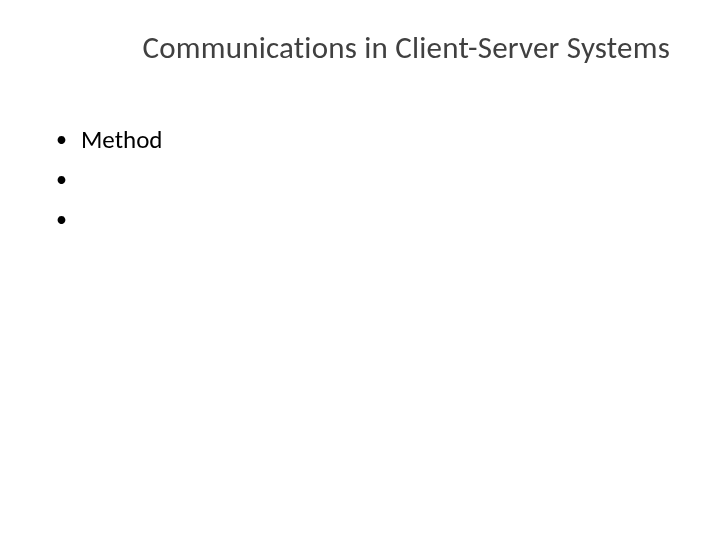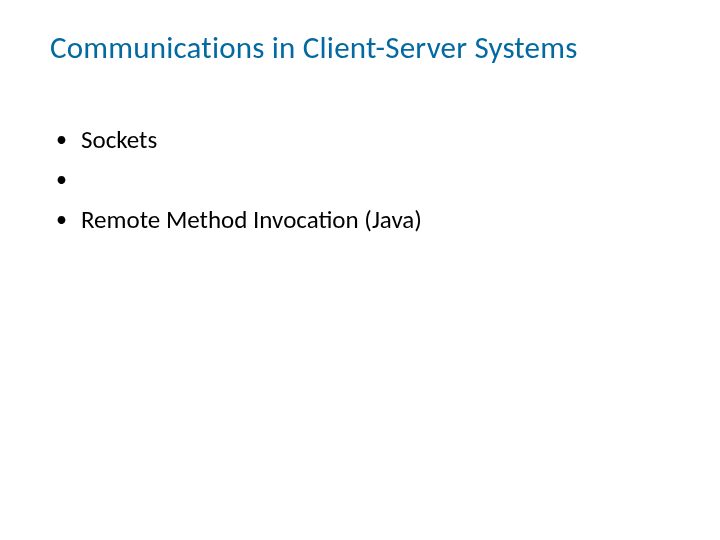--- a/index.html
+++ b/index.html
@@ -14,24 +14,24 @@
       font-family: Calibri, "Segoe UI", Arial, sans-serif;
       position: relative;
       overflow: hidden;
     }
     .slide {
       width: 100%;
       height: 100%;
       padding: 28px 50px 40px 50px;
     }
     .title {
-      color: #0369a1;
+      color: #404040;
       font-size: 31px;
       font-weight: 400;
-      text-align: left;
+      text-align: right;
       margin-bottom: 58px;
       letter-spacing: 0.2px;
     }
     .bullet-list {
       list-style: none;
       padding-left: 6px;
     }
     .bullet-item {
       display: flex;
       align-items: flex-start;
@@ -52,23 +52,22 @@
     }
   </style>
 </head>
 <body>
 
 <div class="slide">
   <h1 class="title">Communications in Client-Server Systems</h1>
   <ul class="bullet-list">
     <li class="bullet-item">
       <span class="bullet-marker">•</span>
-      <span class="bullet-text">Sockets</span>
+      <span class="bullet-text">Method</span>
     </li>
     <li class="bullet-item">
       <span class="bullet-marker">•</span>
     </li>
     <li class="bullet-item">
       <span class="bullet-marker">•</span>
-      <span class="bullet-text">Remote Method Invocation (Java)</span>
     </li>
   </ul>
 </div>
 
 </body></html>

